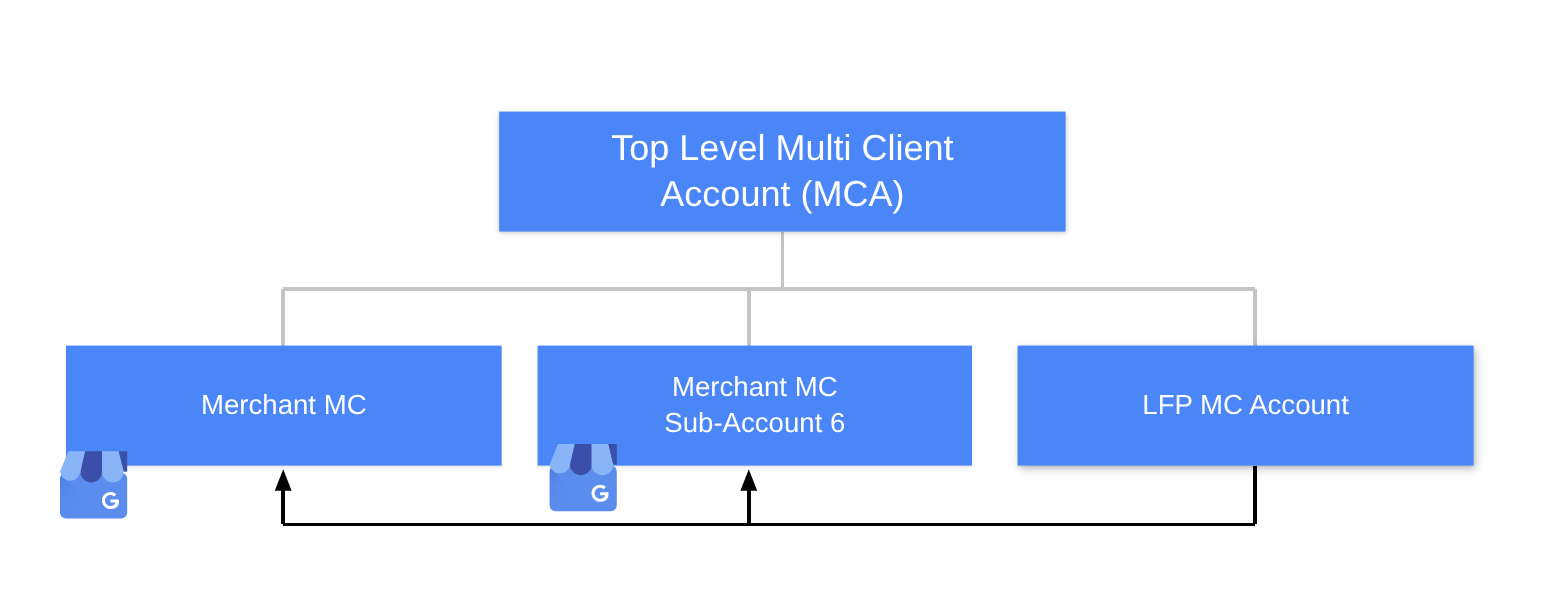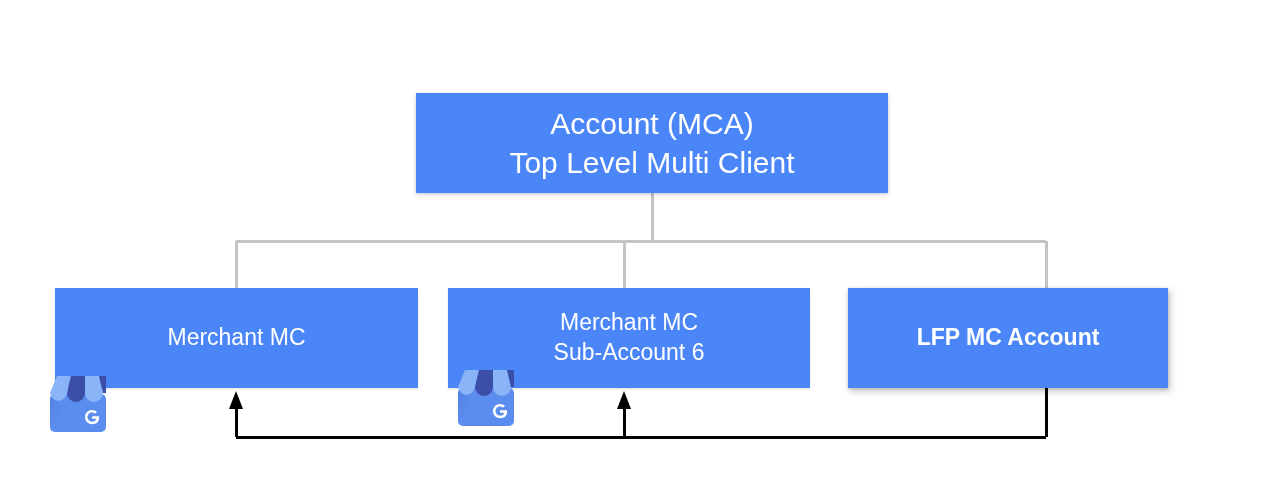--- a/index.html
+++ b/index.html
@@ -73,25 +73,24 @@
     left: 448px;
     top: 288px;
     width: 362px;
     height: 100px;
     font-size: 23px;
     box-shadow: 0 1px 2px rgba(60,64,67,0.16);
   }
   #node-lfp {
     left: 848px;
     top: 288px;
-    width: 320px;
+    width: 380px;
     height: 100px;
     font-size: 23px;
     box-shadow: 2px 3px 7px rgba(60,64,67,0.30), 0 1px 3px rgba(60,64,67,0.20);
-    font-weight: bold;
   }
 
   
   .gmb-icon {
     position: absolute;
     width: 74px;
     height: 74px;
     z-index: 3;
   }
   #gmb-icon-1 { left: 41px; top: 366px; }
@@ -109,22 +108,22 @@
 
       <line x1="236" y1="241" x2="1046" y2="241"></line>
 
       <line x1="236" y1="241" x2="236" y2="289"></line>
       <line x1="624" y1="241" x2="624" y2="289"></line>
       <line x1="1046" y1="241" x2="1046" y2="289"></line>
     </g>
   </svg>
 
   <div class="node" id="node-root">
+    <span class="line">Top Level Multi Client</span>
     <span class="line">Account (MCA)</span>
-    <span class="line">Top Level Multi Client</span>
   </div>
 
   <div class="node" id="node-merchant-1">
     <span class="line">Merchant MC</span>
   </div>
 
   <div class="node" id="node-merchant-2">
     <span class="line">Merchant MC</span>
     <span class="line">Sub-Account 6</span>
   </div>

